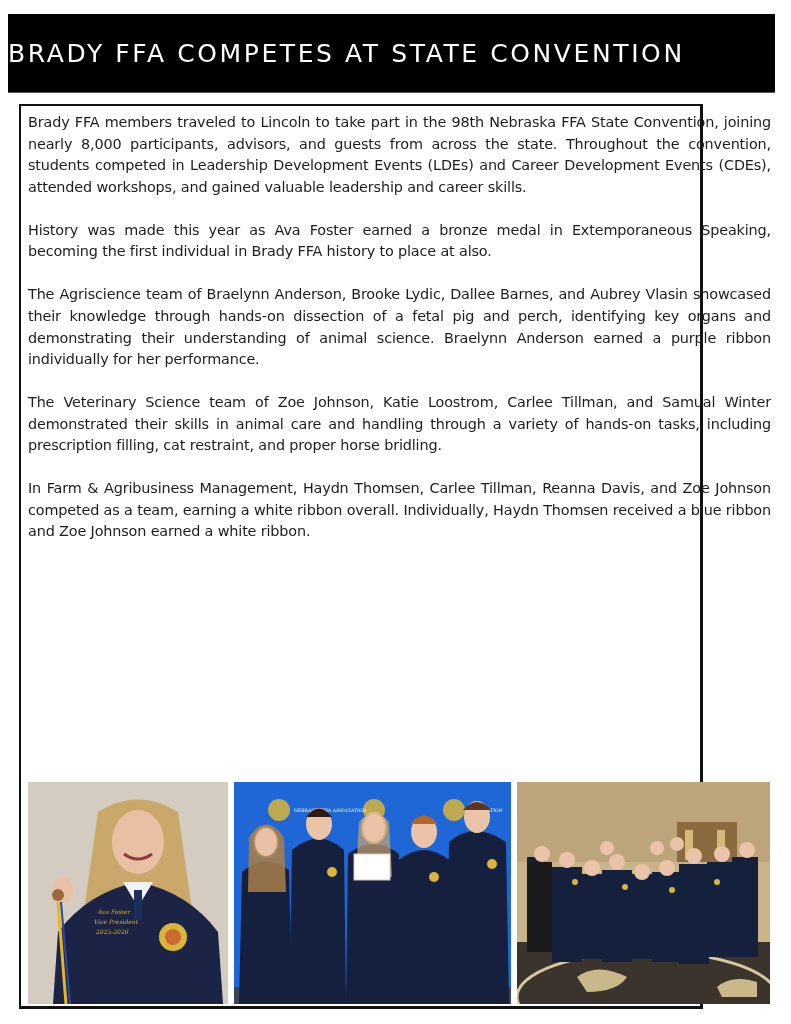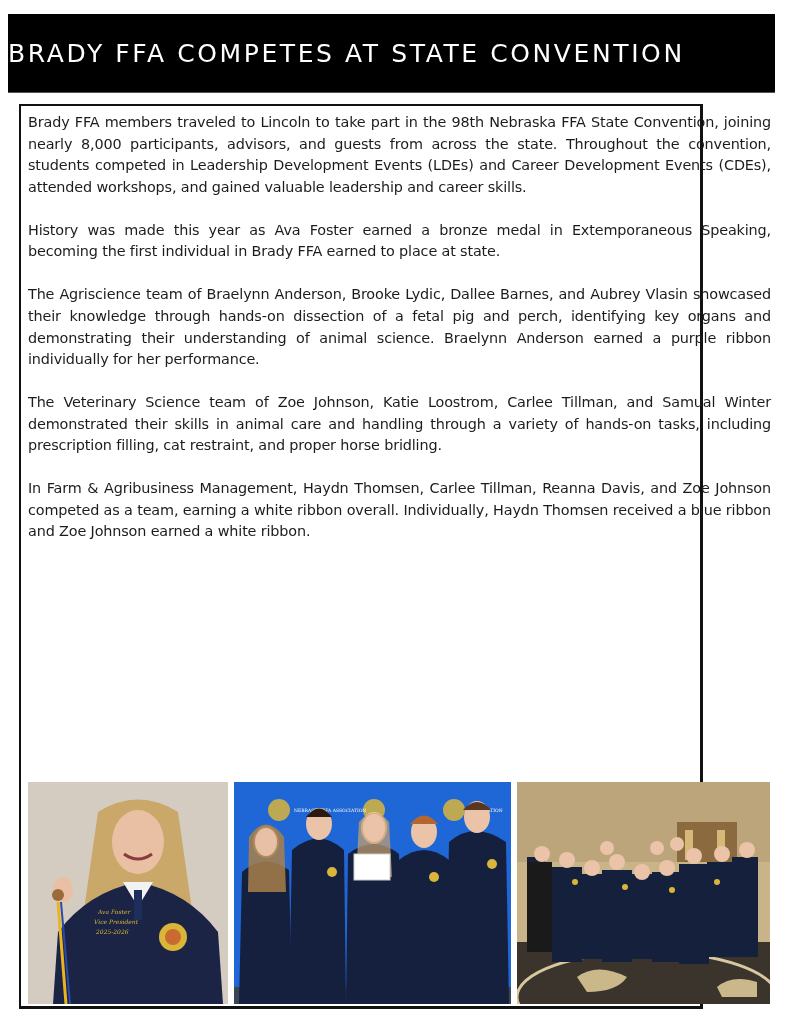--- a/index.html
+++ b/index.html
@@ -68,21 +68,21 @@
 </head>
 <body>
 
 <header class="title-bar">
   <h1 class="title-text">BRADY FFA COMPETES AT STATE CONVENTION</h1>
 </header>
 
 <main class="content-box">
   <article class="article">
     <p class="para">Brady FFA members traveled to Lincoln to take part in the 98th Nebraska FFA State Convention, joining nearly 8,000 participants, advisors, and guests from across the state. Throughout the convention, students competed in Leadership Development Events (LDEs) and Career Development Events (CDEs), attended workshops, and gained valuable leadership and career skills.</p>
-    <p class="para">History was made this year as Ava Foster earned a bronze medal in Extemporaneous Speaking, becoming the first individual in Brady FFA earned to place at state.</p>
+    <p class="para">History was made this year as Ava Foster earned a bronze medal in Extemporaneous Speaking, becoming the first individual in Brady FFA history to place at also.</p>
     <p class="para">The Agriscience team of Braelynn Anderson, Brooke Lydic, Dallee Barnes, and Aubrey Vlasin showcased their knowledge through hands-on dissection of a fetal pig and perch, identifying key organs and demonstrating their understanding of animal science. Braelynn Anderson earned a purple ribbon individually for her performance.</p>
     <p class="para">The Veterinary Science team of Zoe Johnson, Katie Loostrom, Carlee Tillman, and Samual Winter demonstrated their skills in animal care and handling through a variety of hands-on tasks, including prescription filling, cat restraint, and proper horse bridling.</p>
     <p class="para">In Farm &amp; Agribusiness Management, Haydn Thomsen, Carlee Tillman, Reanna Davis, and Zoe Johnson competed as a team, earning a white ribbon overall. Individually, Haydn Thomsen received a blue ribbon and Zoe Johnson earned a white ribbon.</p>
   </article>
 
   <section class="photos">
 
     <figure class="photo photo-1" aria-label="Student in blue FFA jacket holding a bronze medal">
       <svg viewBox="0 0 200 222" preserveAspectRatio="none">
         <rect width="200" height="222" fill="#d8d1c6"></rect>

